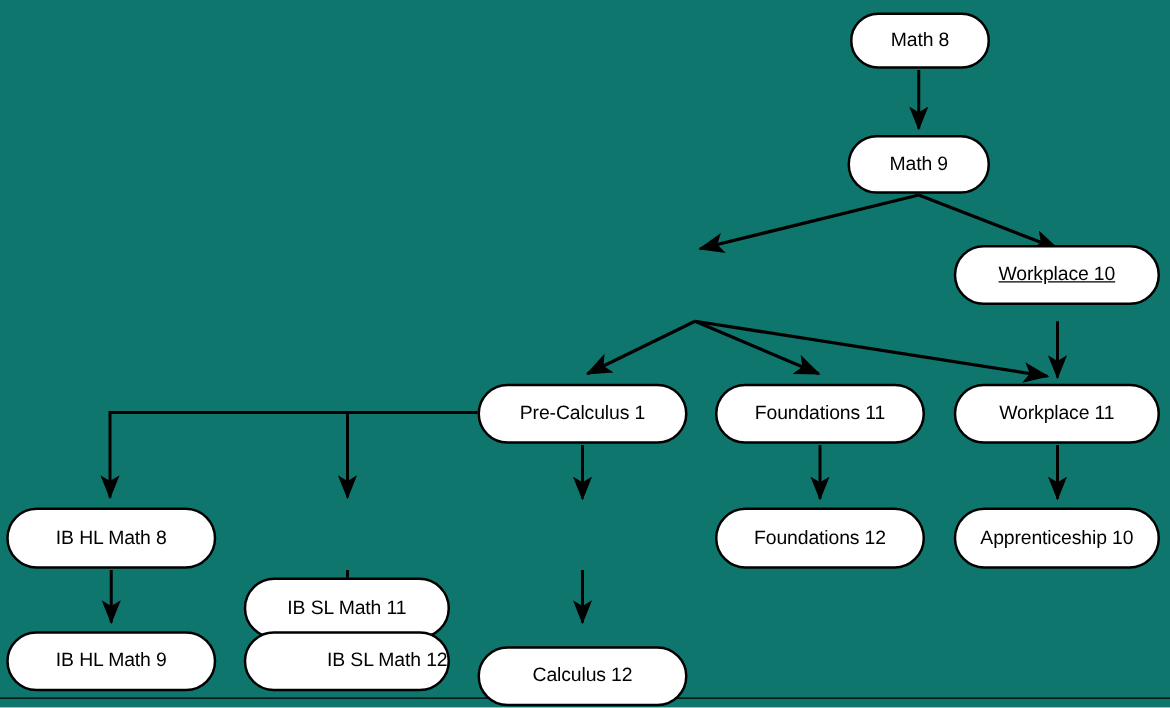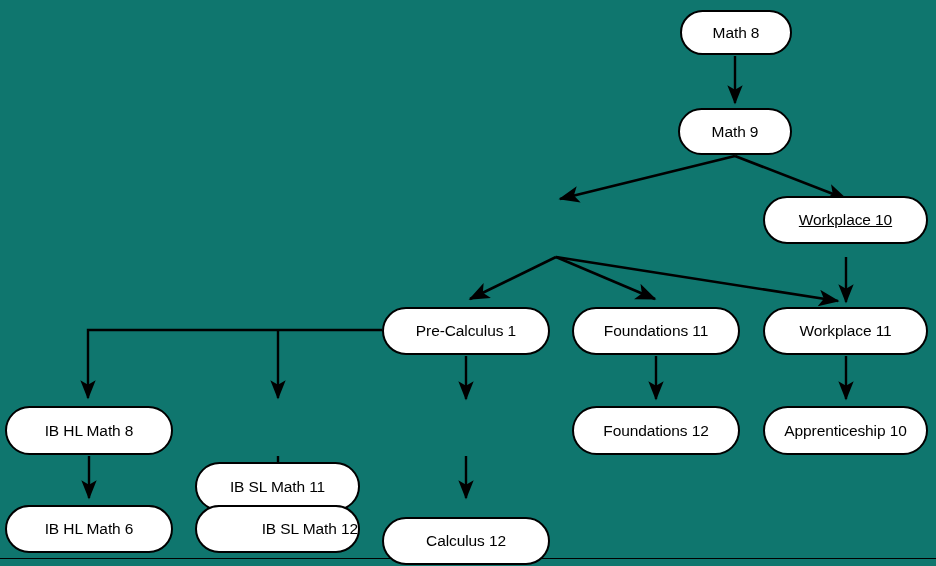--- a/index.html
+++ b/index.html
@@ -131,21 +131,21 @@
 
   <div class="node" style="left:572px; top:406px; width:168px; height:49px;">
     <span class="node-label">Foundations 12</span>
   </div>
 
   <div class="node" style="left:763px; top:406px; width:165px; height:49px;">
     <span class="node-label">Apprenticeship 10</span>
   </div>
 
   <div class="node" style="left:5px; top:505px; width:168px; height:48px;">
-    <span class="node-label">IB HL Math 6</span>
+    <span class="node-label">IB HL Math 9</span>
   </div>
 
   <div class="node" style="left:195px; top:505px; width:165px; height:48px;justify-content:flex-end;">
     <span class="node-label">IB SL Math 12</span>
   </div>
 
   <div class="node" style="left:382px; top:505px; width:168px; height:48px;margin-top:12px;">
     <span class="node-label">Calculus 12</span>
   </div>
 

